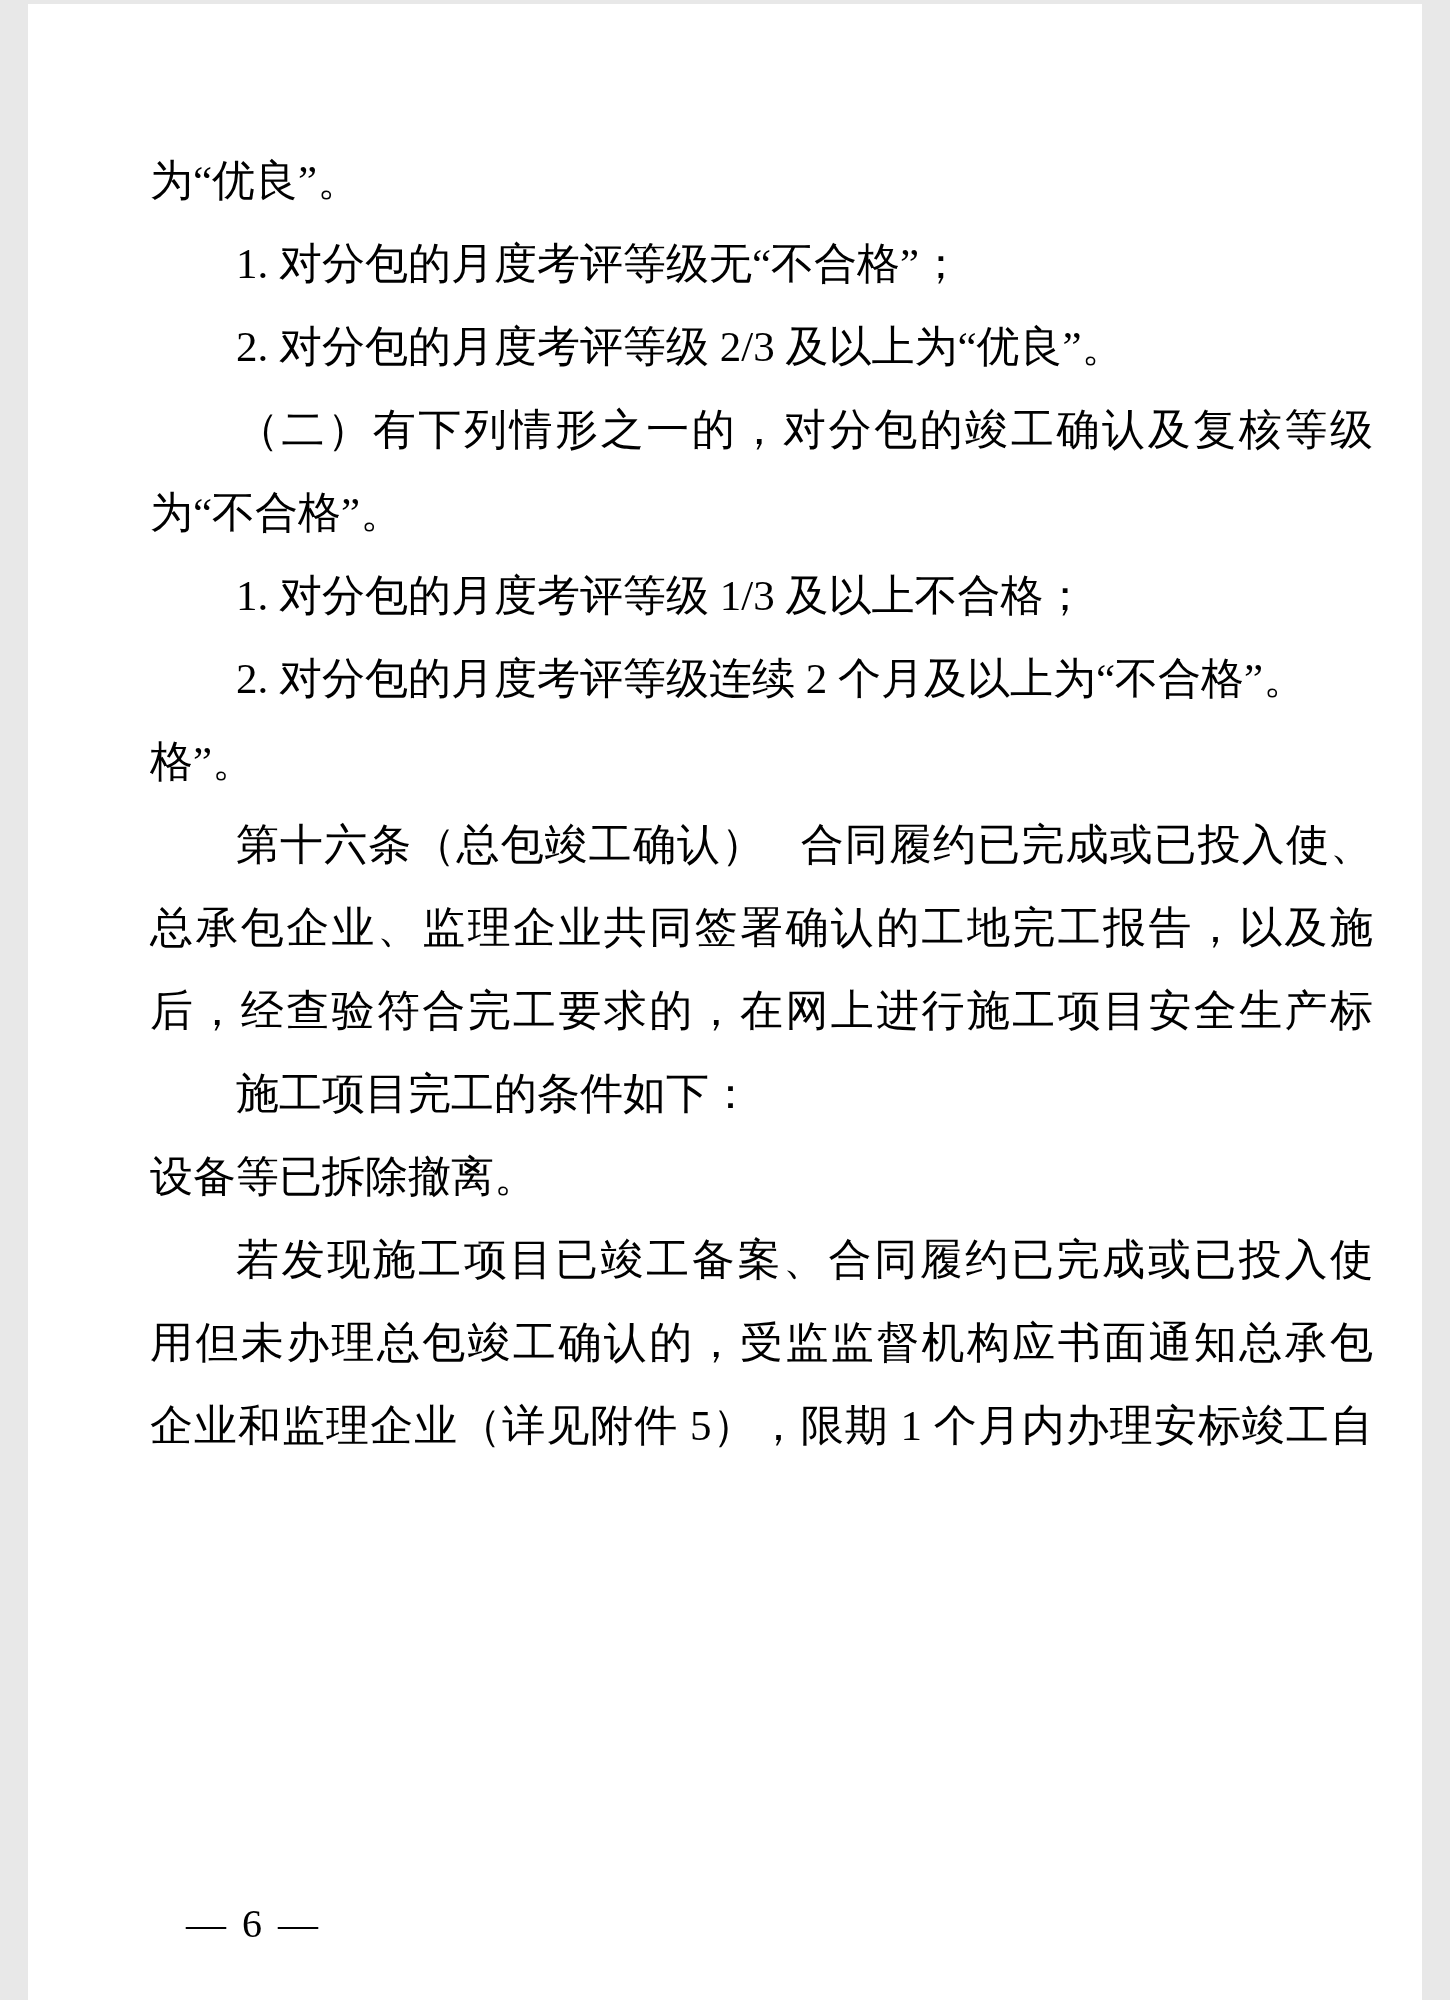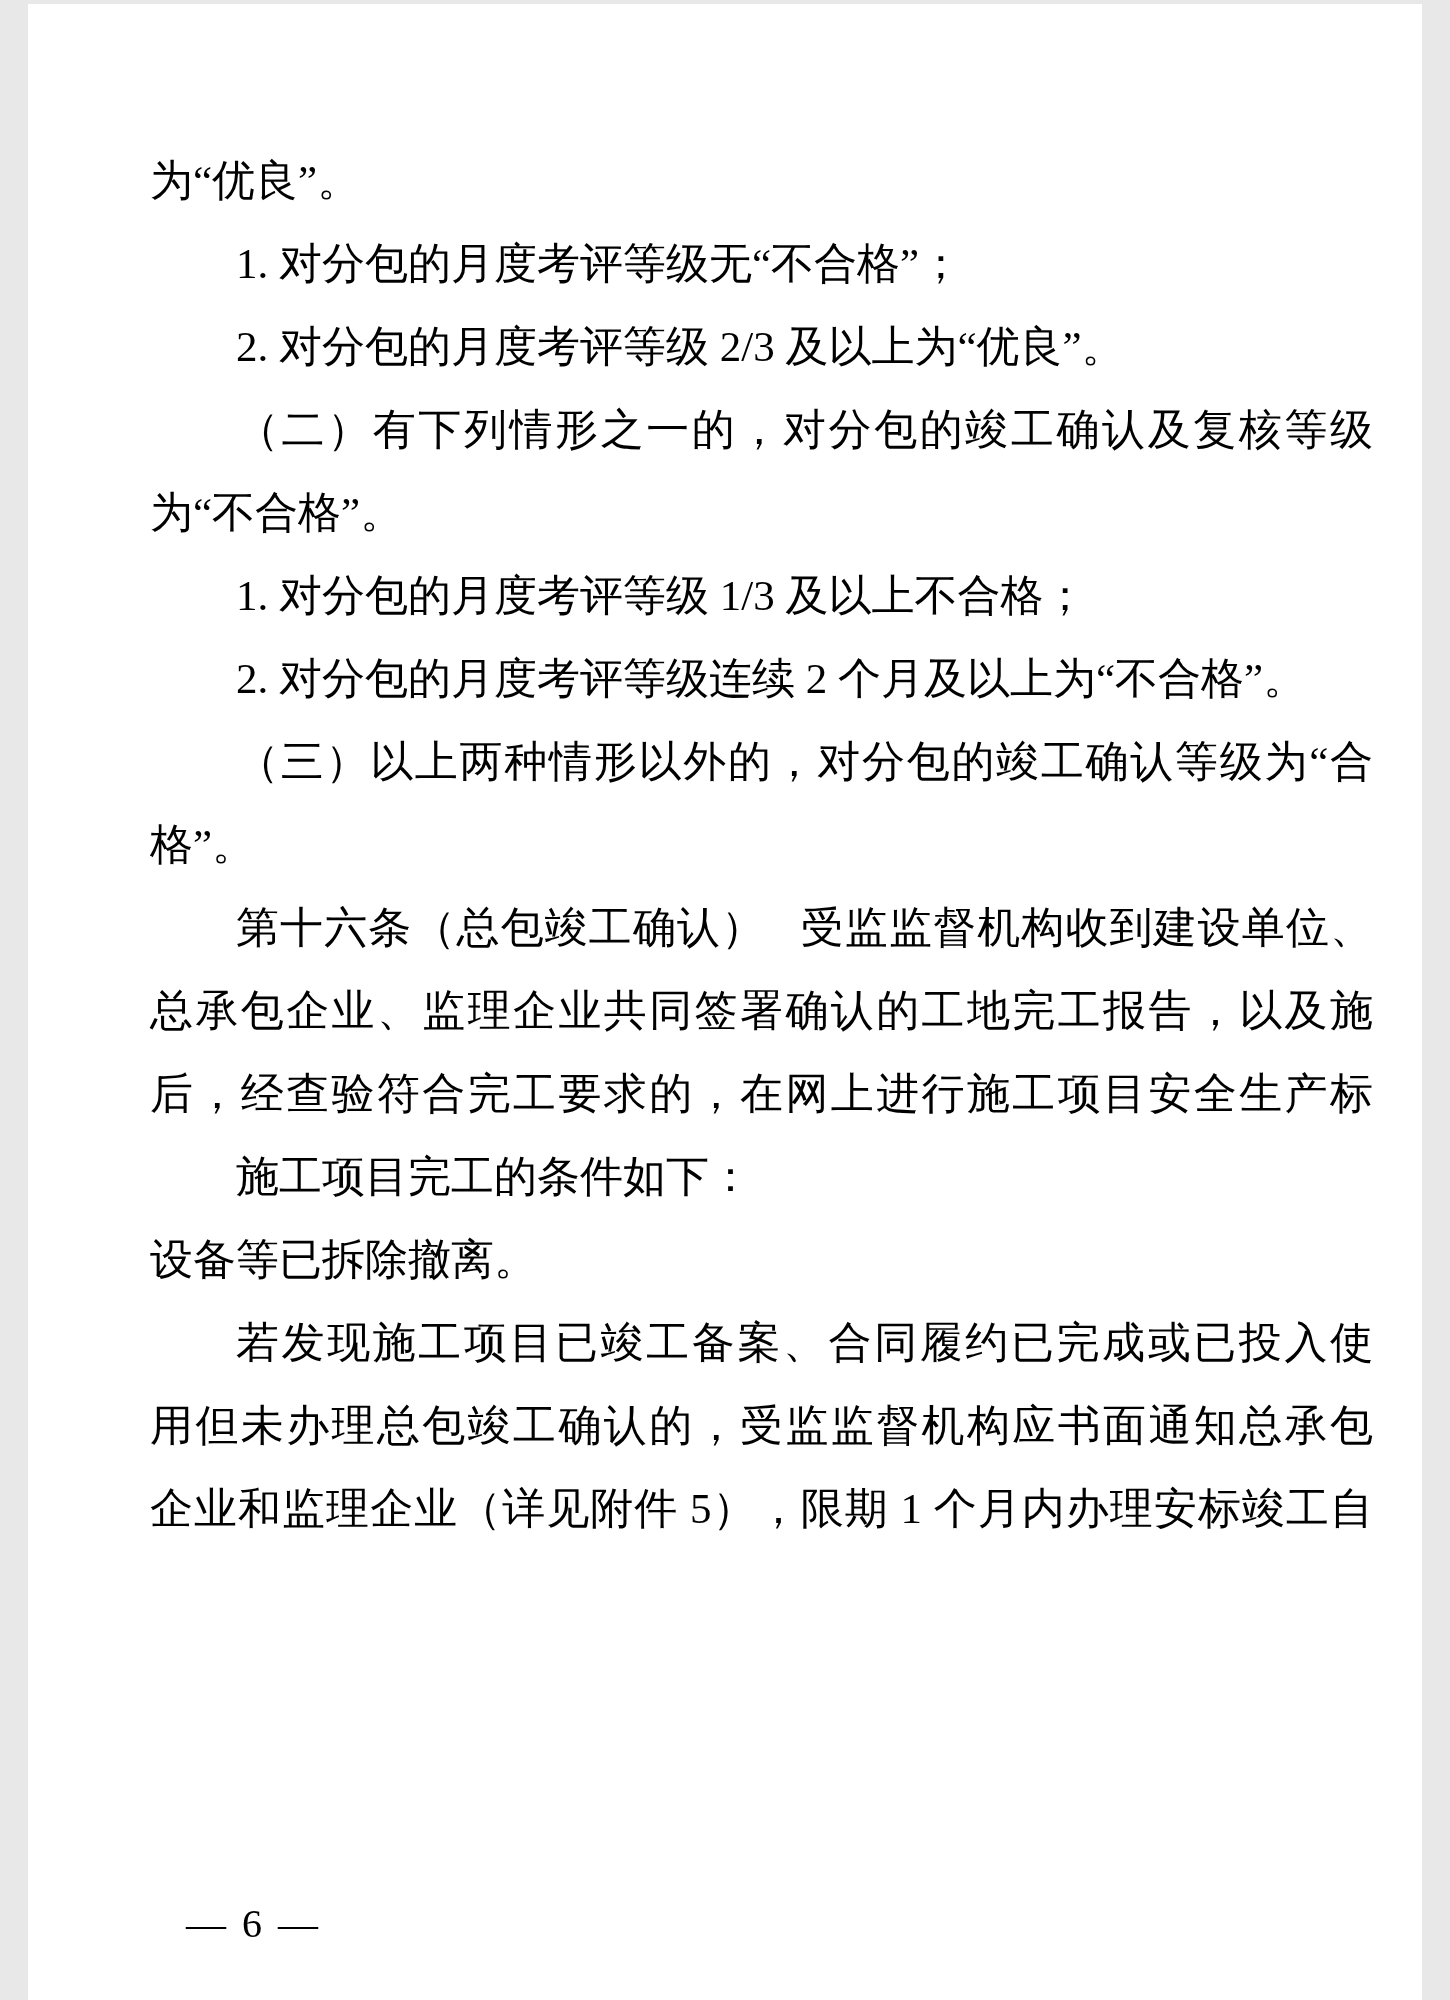--- a/index.html
+++ b/index.html
@@ -49,24 +49,23 @@
 <div class="page">
   <div class="doc">
 
     <div class="line left">为“优良”。</div>
     <div class="line left indent">1. 对分包的月度考评等级无“不合格”；</div>
     <div class="line left indent">2. 对分包的月度考评等级 2/3 及以上为“优良”。</div>
     <div class="line fill indent">（二）有下列情形之一的，对分包的竣工确认及复核等级</div>
     <div class="line left">为“不合格”。</div>
     <div class="line left indent">1. 对分包的月度考评等级 1/3 及以上不合格；</div>
     <div class="line left indent">2. 对分包的月度考评等级连续 2 个月及以上为“不合格”。</div>
-    <div class="line fill indent">（三）以上两种情形以外的，对分包的竣工确认等级为“合</div>
     <div class="line left">格”。</div>
 
-    <div class="line fill indent"><span class="hb">第十六条（总包竣工确认）</span><span class="gap"></span><span>受监监督机构收到建设单位、</span></div>
+    <div class="line fill indent"><span class="hb">第十六条（总包竣工确认）</span><span class="gap"></span><span>合同履约已完成或已投入使、</span></div>
 
     <div class="line fill">总承包企业、监理企业共同签署确认的工地完工报告，以及施</div>
     <div class="line fill">后，经查验符合完工要求的，在网上进行施工项目安全生产标</div>
     <div class="line left indent">施工项目完工的条件如下：</div>
     <div class="line left">设备等已拆除撤离。</div>
     <div class="line fill indent">若发现施工项目已竣工备案、合同履约已完成或已投入使</div>
     <div class="line fill">用但未办理总包竣工确认的，受监监督机构应书面通知总承包</div>
     <div class="line fill">企业和监理企业（详见附件 5），限期 1 个月内办理安标竣工自</div>
 
   </div>

